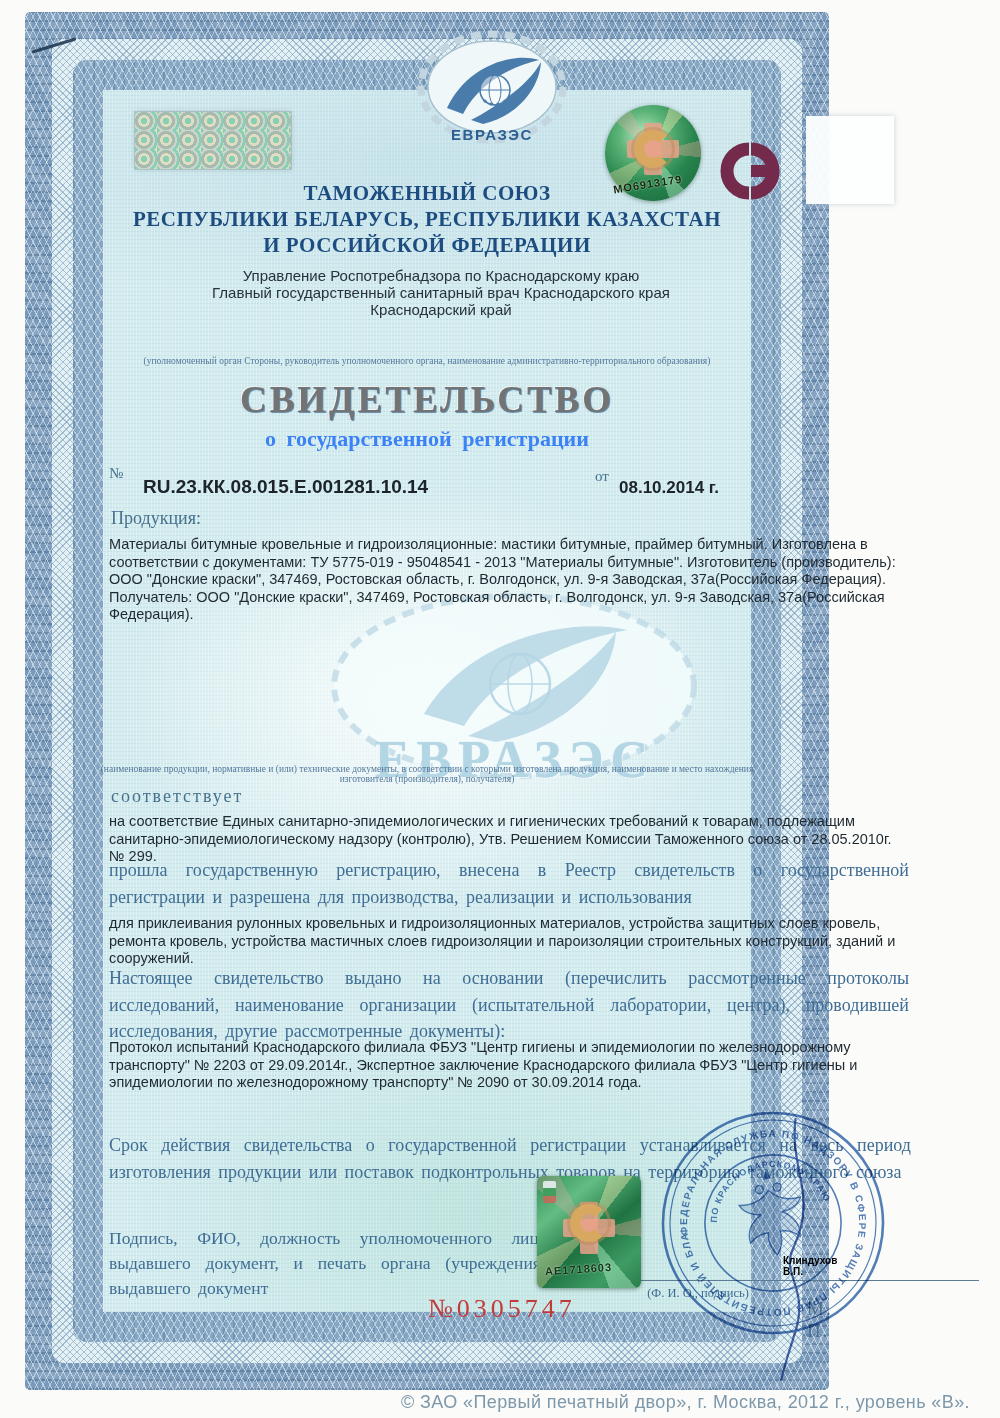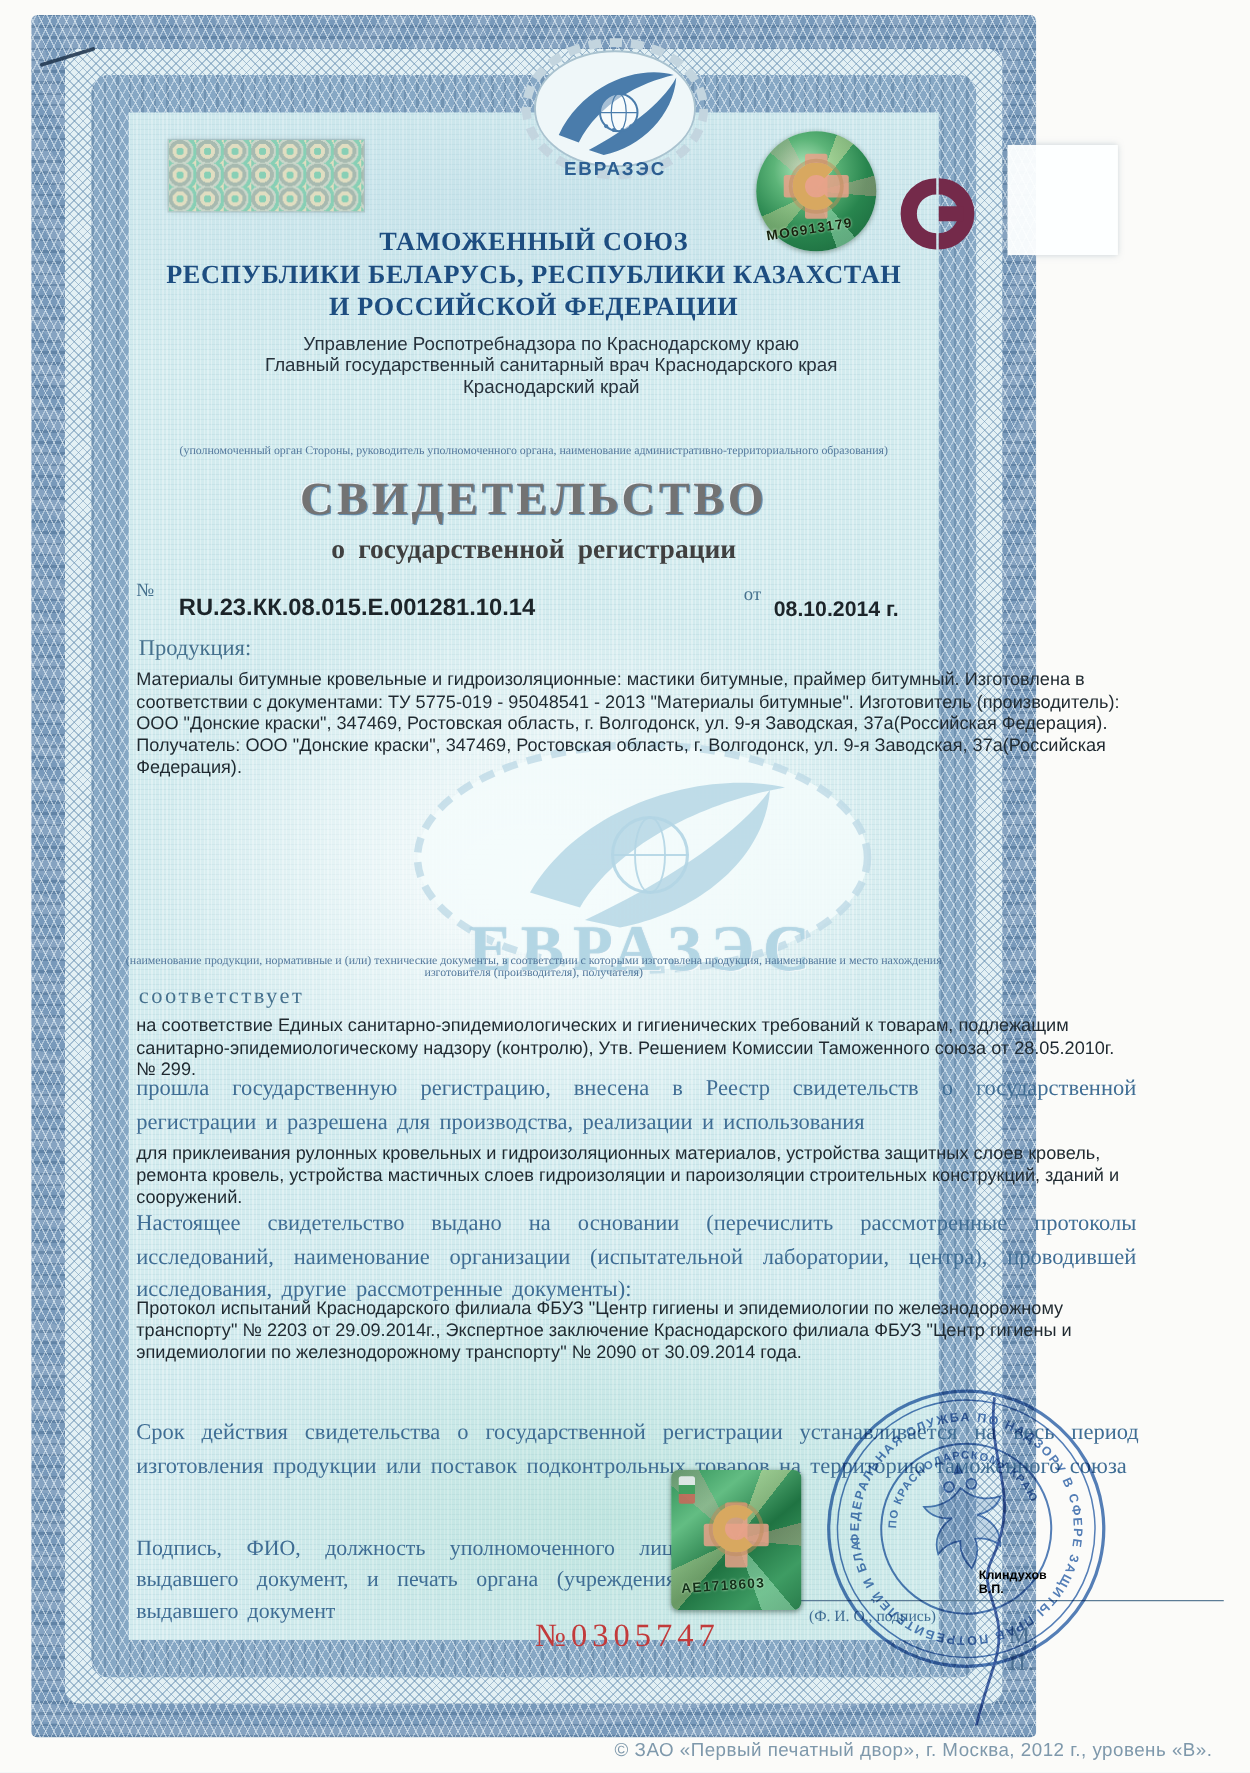--- a/index.html
+++ b/index.html
@@ -77,21 +77,21 @@
   .union-line { font-family:"Liberation Serif", serif; font-weight:bold; font-size:21px; line-height:26px;
     color:#1d4d80; letter-spacing:.5px; }
   .authority-block { margin-top:9px;padding-left:28px; }
   .authority-line { font-size:15px; line-height:17px; color:#27323c; }
   .caption { position:absolute; left:60px; right:60px; text-align:center; font-family:"Liberation Serif", serif;
     font-size:9.5px; color:#53789c; z-index:3; }
   .doc-title { position:absolute; left:0; right:0; top:366px; text-align:center; z-index:3;
     font-family:Liberation Serif, serif; font-weight:bold; font-size:37px; letter-spacing:3px;
     color:#737373; text-shadow:1px 1px 0 rgba(35,85,135,.55), -1px -1px 0 rgba(255,255,255,.7), 0 0 2px rgba(50,100,150,.5); }
   .doc-subtitle { position:absolute; left:0; right:0; top:414px; text-align:center; z-index:3;
-    font-family:"Liberation Serif", serif; font-weight:bold; font-size:22px; color:#404040; word-spacing:5px; }
+    font-family:"Liberation Serif", serif; font-weight:bold; font-size:22px; color:#3b82f6; word-spacing:5px; }
 
   .reg-row { position:absolute; left:84px; right:60px; top:452px; z-index:3; }
   .sup-label { font-family:"Liberation Serif", serif; font-size:15px; color:#46718e; }
   .reg-number { position:absolute; left:34px; top:12px; font-size:19px; font-weight:bold; color:#1c2429; }
   .reg-from { position:absolute; left:486px; top:4px; }
   .reg-date { position:absolute; left:510px; top:14px; font-size:17px; font-weight:bold; color:#1c2429; }
   .label-blue { position:absolute; font-family:"Liberation Serif", serif; font-size:18px; color:#46718e; z-index:3; }
   .sans-par { position:absolute; font-size:14.5px; line-height:17.5px; color:#1f2930; z-index:3; }
   .serif-par { position:absolute; font-family:"Liberation Serif", serif; font-size:18px; line-height:26.5px;
     color:#3f6d94; text-align:justify; word-spacing:3px; z-index:3; }
@@ -118,21 +118,21 @@
   .signature-note { left:84px; top:1214px; width:442px; font-size:17.5px; line-height:25px; }
   .signatory-name { position:absolute; left:758px; top:1243px; font-size:10px; font-weight:bold; color:#000000; z-index:5; }
   .sig-line { position:absolute; left:530px; top:1268px; width:424px; height:1px; background:#5c7c96; z-index:3; }
   .sig-caption { position:absolute; left:578px; top:1274px; width:190px; text-align:center; z-index:3;
     font-family:"Liberation Serif", serif; font-size:12.5px; color:#3f6d94; }
   .serial { position:absolute; left:403px; top:1282px; z-index:5; font-family:"Liberation Serif", serif;
     font-size:26px; letter-spacing:4px; color:#c23b3b; }
   .seal-label { position:absolute; left:782px; top:1286px; z-index:3; font-family:"Liberation Serif", serif;
     font-size:19px; color:#4a6f92; letter-spacing:2px; }
 
-  .footer-credit { position:absolute; right:30px; top:1392px; font-size:15px; color:#7e98ab; letter-spacing:.4px; }
+  .footer-credit { position:absolute; right:30px; top:1392px; font-size:18px; color:#7e98ab; letter-spacing:.4px; }
 </style>
 </head>
 <body>
 
 <div class="scan-page">
   <div class="cert">
 
     <div class="band band-outer"></div>
     <div class="band band-mid"></div>
     <div class="band band-inner"></div>

